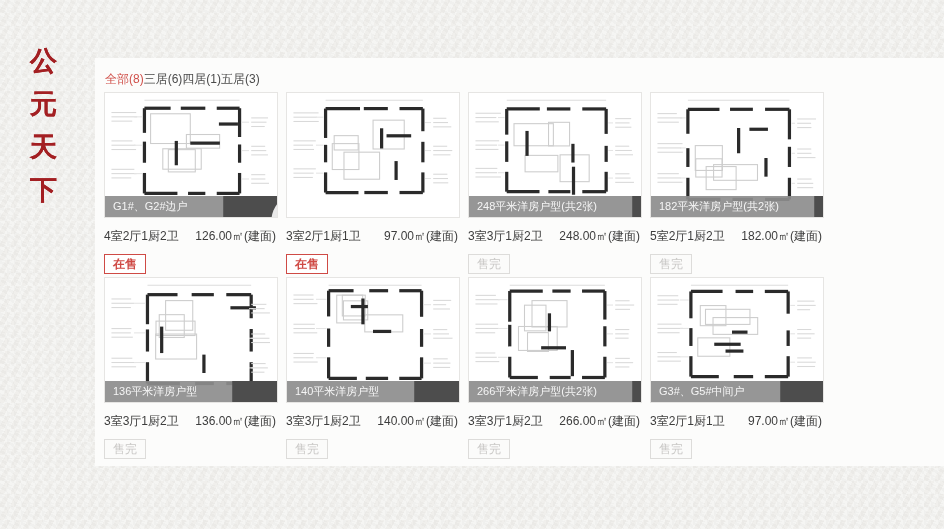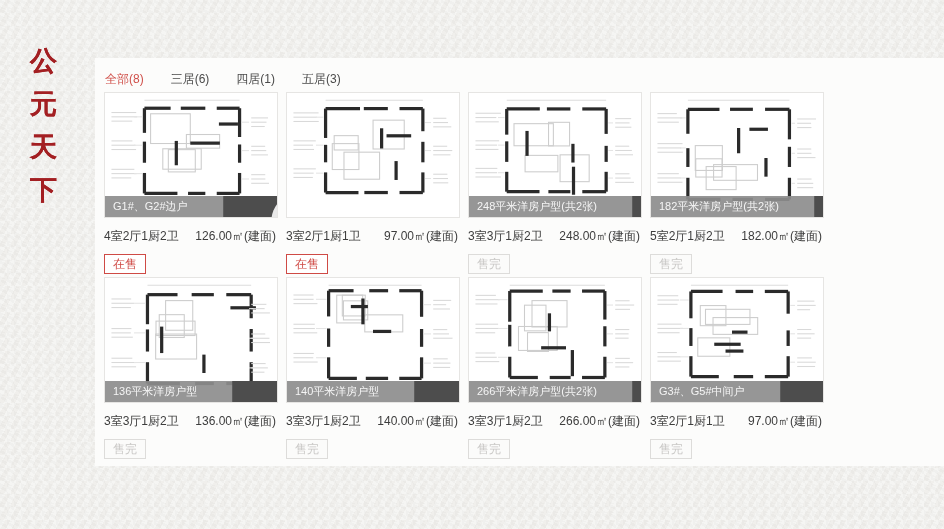--- a/index.html
+++ b/index.html
@@ -13,21 +13,21 @@
     background-size:7px 9px, 11px 13px, auto;
   }
   .content-panel{position:absolute;left:95px;top:58px;right:0;height:408px;background:#fcfcfb;}
   
   .brand{position:absolute;left:30px;top:40px;display:flex;flex-direction:column;align-items:center;}
   .brand span{
     font-family:"Liberation Serif","DejaVu Serif",serif;font-weight:700;
     font-size:27px;line-height:43px;color:#a31f22;text-shadow:0 0 0.4px #a31f22;
   }
   
-  .tabs{position:absolute;left:105px;top:71px;display:flex;gap:27px;font-size:12px;}
+  .tabs{position:absolute;left:105px;top:71px;display:flex;gap:0;font-size:12px;}
   .tab{color:#4a4a4a;cursor:pointer;white-space:nowrap;}
   .tab[data-active="true"]{color:#d0504a;}
   
   .grid{
     position:absolute;left:104px;top:92px;
     display:grid;grid-template-columns:repeat(4,174px);column-gap:8px;row-gap:13px;
   }
   .card{width:174px;height:172px;cursor:pointer;}
   .plan-box{
     position:relative;width:172px;height:124px;background:#ffffff;
@@ -42,21 +42,21 @@
   }
   .cam{flex:0 0 auto;margin-left:4px;}
   .spec-row{
     width:172px;display:flex;justify-content:space-between;align-items:baseline;
     margin-top:10px;font-size:12px;color:#3d3d3d;white-space:nowrap;
   }
   .status-badge{
     display:inline-block;margin-top:9px;font-size:12px;line-height:14px;
     padding:2px 8px;border:1px solid;background:#fff;
   }
-  .card[data-state="onsale"] .status-badge{color:#cf4a45;border-color:#cf4a45;}
+  .card[data-state="onsale"] .status-badge{color:#cf4a45;border-color:#cf4a45;font-weight:bold;}
   .card[data-state="soldout"] .status-badge{color:#c9c8c6;border-color:#dddcda;background:#fbfbfa;}
   
   .summary{
     position:absolute;left:105px;top:466px;font-size:17px;color:#161616;
     letter-spacing:0.3px;font-weight:500;white-space:nowrap;
   }
 </style>
 </head>
 <body>
 

